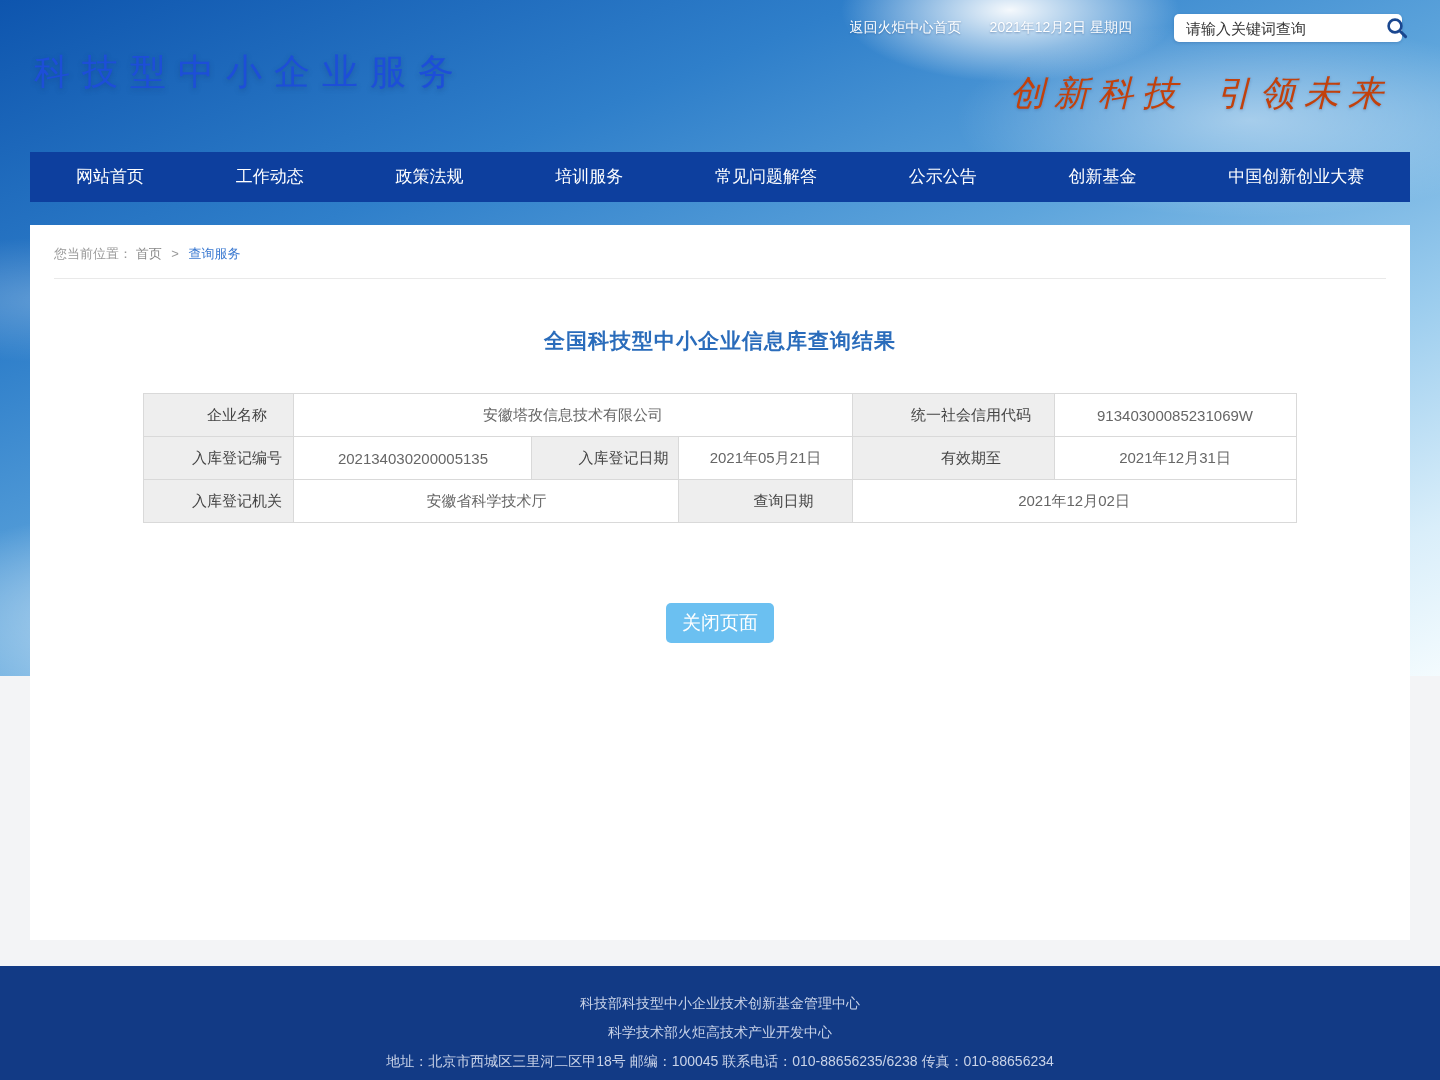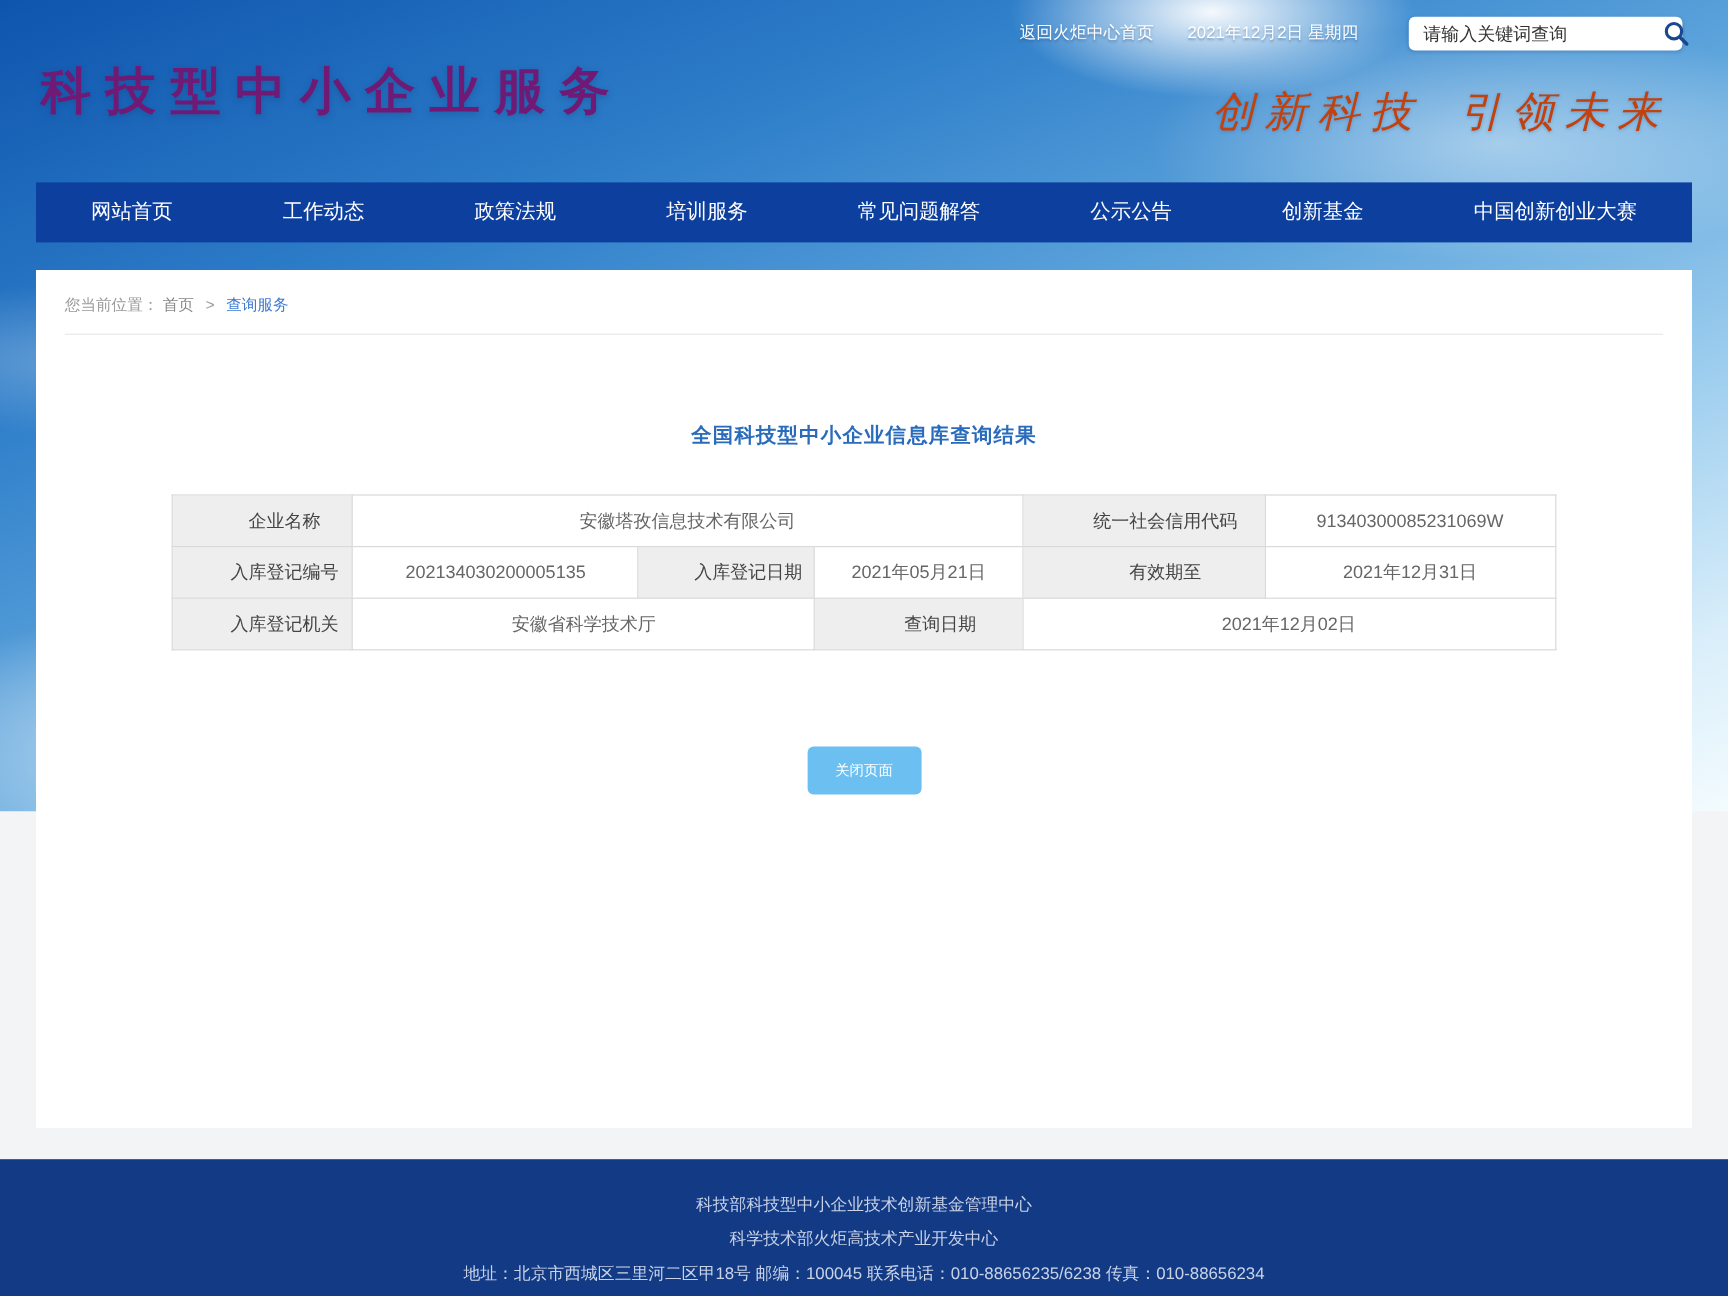--- a/index.html
+++ b/index.html
@@ -21,21 +21,21 @@
       radial-gradient(ellipse 300px 90px at 60px 300px, rgba(255,255,255,0.25), rgba(255,255,255,0) 70%),
       linear-gradient(158deg, #0e55ae 0%, #2f7fca 28%, #5ea5dc 50%, #9ccdee 70%, #d9eefa 88%, #f3fbfe 100%);
   }
   .wrap { position:relative; z-index:1; }
 
   
   .header { height:152px; position:relative; }
   .logo {
     position:absolute; left:34px; top:48px;
     font-family:"DejaVu Serif","Liberation Serif",serif;
-    font-weight:bold; font-size:42px; color:#701a75; letter-spacing:12px;
+    font-weight:normal; font-size:36px; color:#1d4ed8; letter-spacing:12px;
     text-shadow:0 2px 5px rgba(20,60,120,0.35);
   }
   .slogan {
     position:absolute; right:48px; top:70px;
     font-family:"DejaVu Serif","Liberation Serif",serif;
     font-style:italic; font-size:35px; color:#c2410c; letter-spacing:9px;
     text-shadow:0 1px 3px rgba(30,70,130,0.3); white-space:nowrap;
   }
   .slogan .gap { display:inline-block; width:30px; }
   .topbar {
@@ -71,39 +71,39 @@
     margin:23px 30px 0; background:#ffffff; min-height:715px; position:relative;
   }
   .crumbs {
     margin:0 24px; padding:20px 0 15px 0; border-bottom:1px solid #e9e9e9;
     font-size:13px; color:#999;
   }
   .crumbs .home { color:#888; cursor:pointer; text-decoration:none; }
   .crumbs .sep { margin:0 6px; color:#999; }
   .crumbs .cur { color:#3c7ad1; cursor:pointer; text-decoration:none; }
   .result-title {
-    margin-top:72px; text-align:center;
-    font-size:17px; font-weight:bold; color:#2a6cbb; letter-spacing:1px;
+    margin-top:48px; text-align:center;
+    font-size:21px; font-weight:bold; color:#2a6cbb; letter-spacing:1px;
   }
 
   
   table.result {
     width:1152px; margin:38px auto 0; border-collapse:collapse; table-layout:fixed;
   }
   table.result td {
     border:1px solid #d9d9d9; height:43px; text-align:center;
     font-size:15px; color:#666; padding:0 8px; overflow:hidden; white-space:nowrap;
   }
   table.result td.lbl { background:#eeeeee; color:#444;padding-left:44px; }
 
   
   .btn-row { text-align:center; margin-top:80px; }
   .close-btn {
-    display:inline-block; width:95px; height:40px; line-height:40px;
-    background:#6bc0f1; color:#ffffff; font-size:12px; border:none;
+    display:inline-block; width:108px; height:40px; line-height:40px;
+    background:#6bc0f1; color:#ffffff; font-size:19px; border:none;
     border-radius:5px; cursor:pointer; text-align:center;
     font-family:"Liberation Sans","DejaVu Sans",sans-serif;
   }
 
   
   .footer {
     margin-top:26px; height:140px; background:#123a85;
     display:flex; flex-direction:column; align-items:center;
     padding-top:28px; color:#c9d3e8; font-size:14px;
   }

